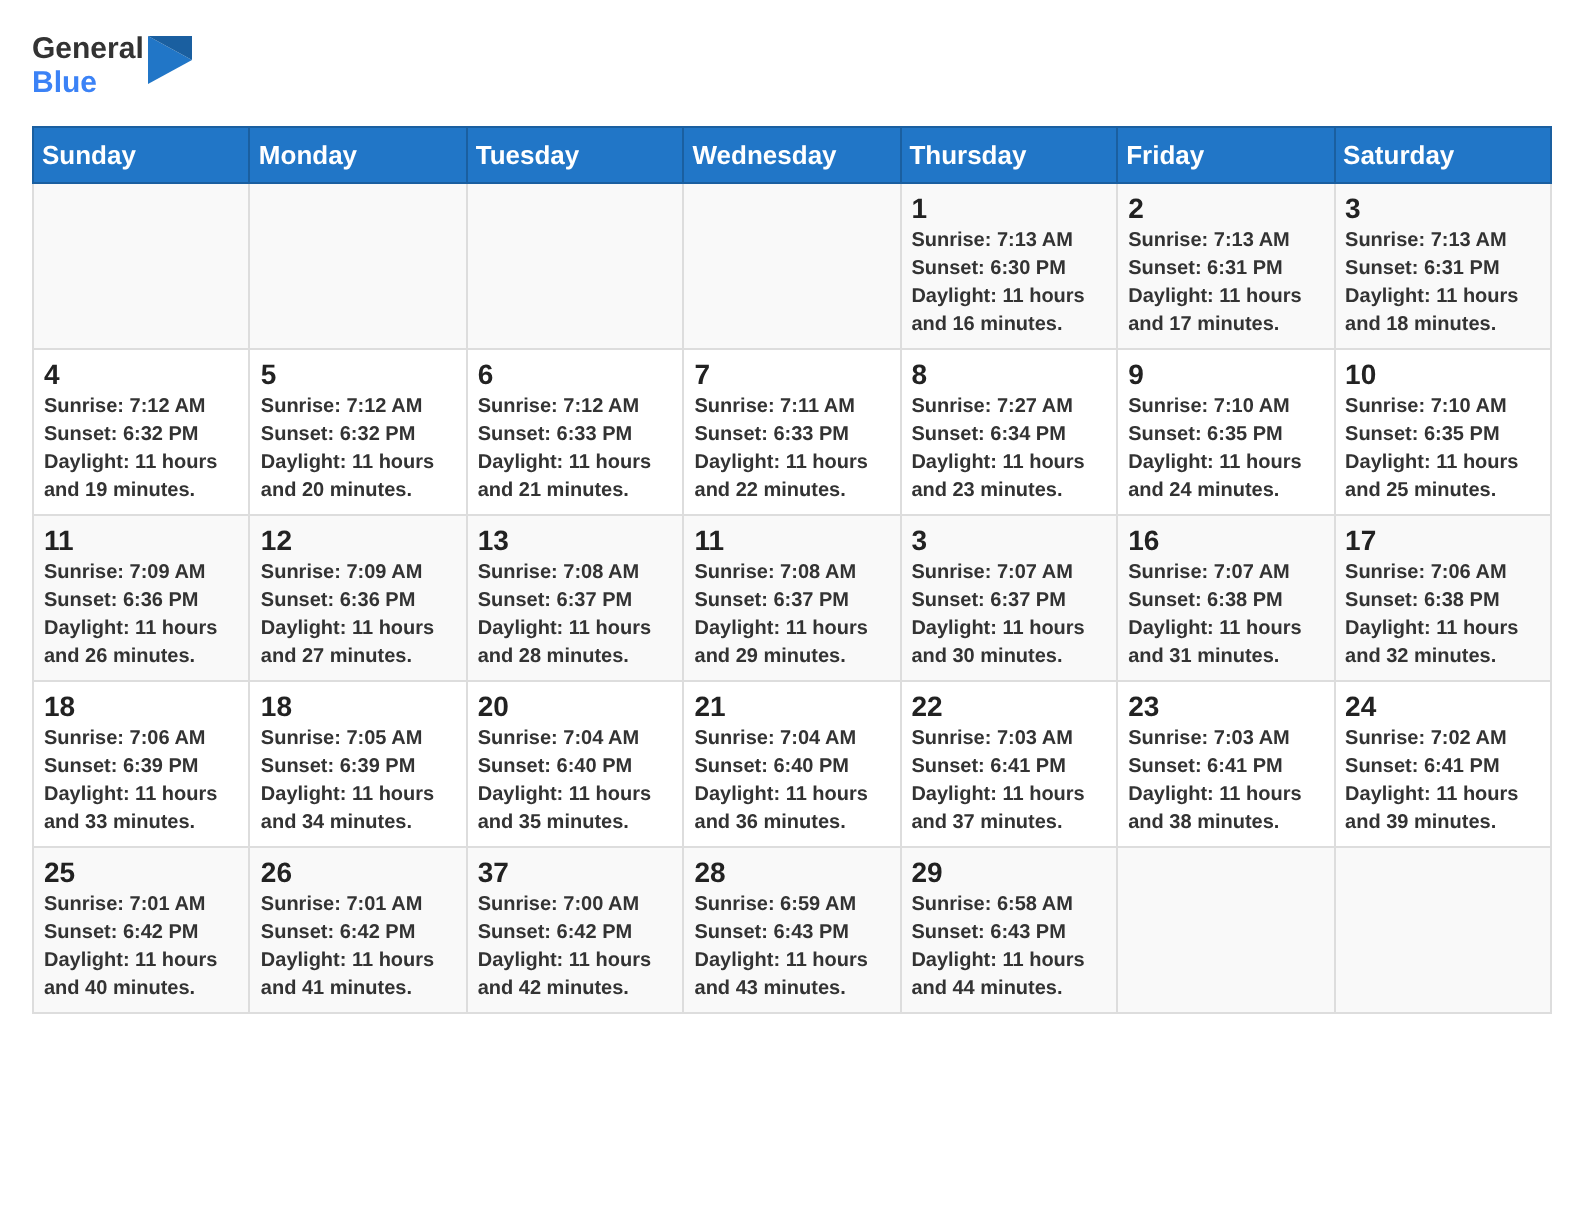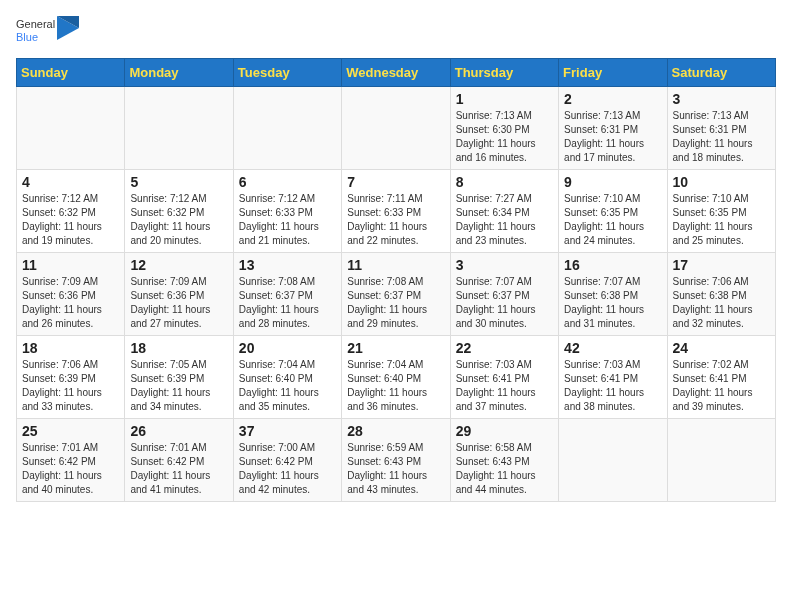--- a/index.html
+++ b/index.html
@@ -32,21 +32,21 @@
     .calendar-subtitle {
       font-size: 14px;
       color: #555;
     }
     table {
       width: 100%;
       border-collapse: collapse;
     }
     thead tr {
       background-color: #2176c7;
-      color: #fde047;
+      color: #ffffff;
     }
     thead th {
       padding: 6px 4px;
       font-size: 13px;
       font-weight: bold;
       text-align: left;
       border: 1px solid #1a5fa0;
     }
     tbody tr {
       border-bottom: 1px solid #ccc;
@@ -64,38 +64,39 @@
       font-size: 14px;
       font-weight: bold;
       display: block;
       margin-bottom: 2px;
       color: #222;
     }
     .day-info {
       font-size: 10px;
       color: #333;
       line-height: 1.4;
+      font-weight: bold;
     }
     .empty-cell {
       background: #fff;
     }
     tbody tr:nth-child(odd) td {
       background-color: #f9f9f9;
     }
     tbody tr:nth-child(even) td {
       background-color: #fff;
     }
   </style>
 </head>
 <body>
 
 <div class="header-area">
   <div class="logo">
     <div style="display:flex;align-items:center;gap:2px;">
-      <div style="font-size:11px;font-weight:normal;line-height:1.15;">
+      <div style="font-size:15px;font-weight:bold;line-height:1.15;">
         <div style="color:#333;">General</div>
         <div style="color:#3b82f6;">Blue</div>
       </div>
       <svg width="22" height="30" viewBox="0 0 22 30">
         <polygon points="0,0 22,12 0,24" fill="#2176c7"></polygon>
         <polygon points="0,0 22,0 22,12" fill="#1a5fa0"></polygon>
       </svg>
     </div>
   </div>
   <div class="title-area">
@@ -254,21 +255,21 @@
 Sunset: 6:40 PM
 Daylight: 11 hours and 36 minutes.</div>
         </td>
         <td>
           <span class="day-number">22</span>
           <div class="day-info">Sunrise: 7:03 AM
 Sunset: 6:41 PM
 Daylight: 11 hours and 37 minutes.</div>
         </td>
         <td>
-          <span class="day-number">42</span>
+          <span class="day-number">23</span>
           <div class="day-info">Sunrise: 7:03 AM
 Sunset: 6:41 PM
 Daylight: 11 hours and 38 minutes.</div>
         </td>
         <td>
           <span class="day-number">24</span>
           <div class="day-info">Sunrise: 7:02 AM
 Sunset: 6:41 PM
 Daylight: 11 hours and 39 minutes.</div>
         </td>

